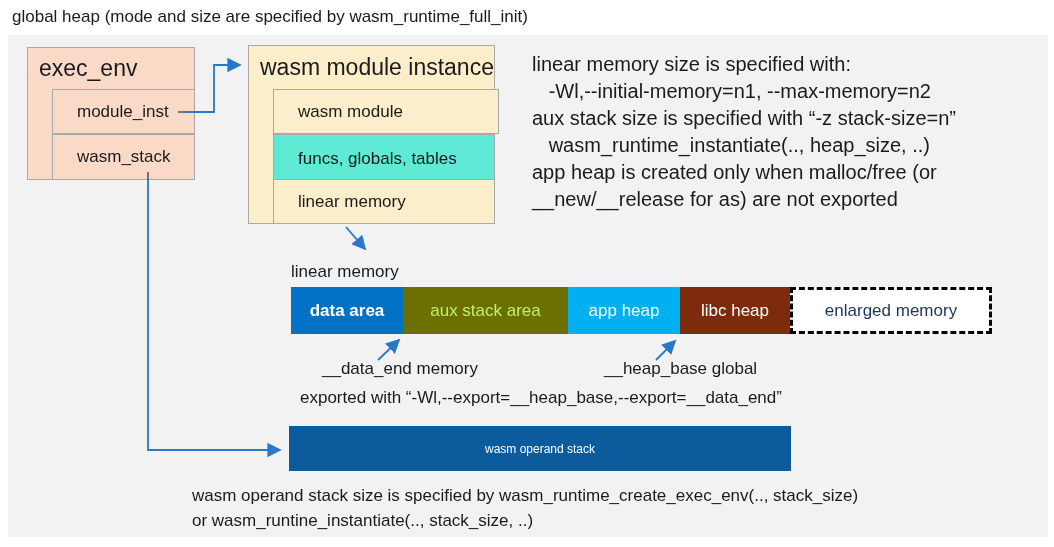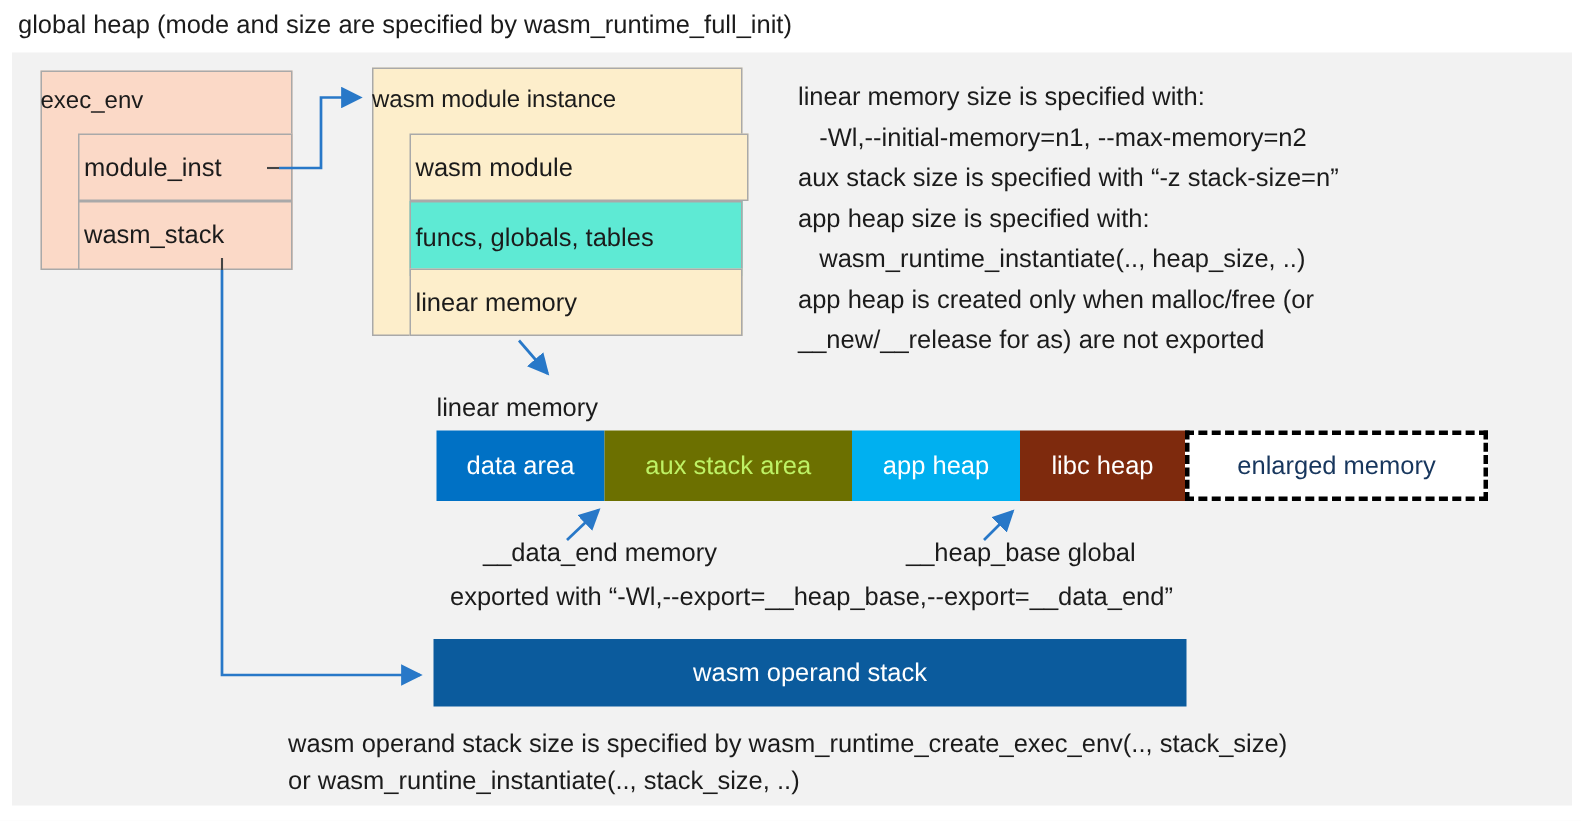--- a/index.html
+++ b/index.html
@@ -3,31 +3,31 @@
 <meta charset="utf-8">
 <style>
   html,body{margin:0;padding:0;background:#ffffff;}
   #canvas{
     position:relative;width:1054px;height:547px;background:#ffffff;
     font-family:"Liberation Sans",sans-serif;color:#1b1b1b;overflow:hidden;
   }
   .lbl{position:absolute;font-size:17px;line-height:20px;color:#1b1b1b;white-space:pre;}
   .panel{position:absolute;left:8px;top:35px;width:1040px;height:502px;background:#f2f2f2;}
   .obox{position:absolute;border:1px solid #a9a9a9;box-sizing:border-box;}
-  .hdr{position:absolute;display:flex;align-items:center;
-       font-size:16px;color:#1b1b1b;box-sizing:border-box;}
+  .hdr{position:absolute;display:flex;align-items:center;padding-left:12px;
+       font-size:23px;color:#1b1b1b;box-sizing:border-box;}
   .rowbox{position:absolute;border:1px solid #a9a9a9;box-sizing:border-box;display:flex;
-          align-items:center;padding-left:3px;font-size:17px;color:#1b1b1b;}
-  .notes{position:absolute;left:532px;top:51px;font-size:17px;line-height:27px;}
+          align-items:center;padding-left:24px;font-size:17px;color:#1b1b1b;}
+  .notes{position:absolute;left:532px;top:51px;font-size:20px;line-height:27px;}
   .notes div{white-space:pre;}
   .seg{position:absolute;top:287px;height:47px;display:flex;align-items:center;
        justify-content:center;font-size:17px;box-sizing:border-box;}
   .seg.dashed{border:3px dashed #000000;background:#ffffff;}
   .opbox{position:absolute;left:289px;top:426px;width:502px;height:45px;display:flex;
-         align-items:center;justify-content:center;font-size:17px;color:#ffffff;}
+         align-items:center;justify-content:center;font-size:12px;color:#ffffff;}
   svg.arrows{position:absolute;left:0;top:0;width:1054px;height:547px;pointer-events:none;}
 </style>
 </head>
 <body>
 
 <div id="canvas">
 
   <div class="lbl" style="left:12px;top:7px;">global heap (mode and size are specified by wasm_runtime_full_init)</div>
 
   <div class="panel" style="background-color: rgb(242, 242, 242);"></div>
@@ -40,29 +40,28 @@
   <div class="obox" style="left: 248px; top: 45px; width: 247px; height: 179px; background-color: rgb(253, 238, 203);"></div>
   <div class="hdr" style="left:248px;top:45px;width:273px;height:44px;">wasm module instance</div>
   <div class="rowbox" style="left: 273px; top: 89px; width: 226px; height: 45px; background-color: rgb(253, 238, 203);">wasm module</div>
   <div class="rowbox" style="left: 273px; top: 134px; width: 222px; height: 50px; background-color: #5eead4;">funcs, globals, tables</div>
   <div class="rowbox" style="left: 273px; top: 179px; width: 222px; height: 45px; background-color: rgb(253, 238, 203);">linear memory</div>
 
   <div class="notes">
     <div>linear memory size is specified with:</div>
     <div>   -Wl,--initial-memory=n1, --max-memory=n2</div>
     <div>aux stack size is specified with “-z stack-size=n”</div>
-    <div>app heap size is specified with:</div>
     <div>   wasm_runtime_instantiate(.., heap_size, ..)</div>
     <div>app heap is created only when malloc/free (or</div>
     <div>__new/__release for as) are not exported</div>
   </div>
 
   <div class="lbl" style="left:291px;top:262px;">linear memory</div>
 
-  <div class="seg" style="left: 291px; width: 112px; background-color: rgb(0, 113, 197); color: rgb(255, 255, 255);">data area</div>
+  <div class="seg" style="left: 291px; width: 112px; background-color: rgb(0, 113, 197); color: rgb(255, 255, 255); font-weight: bold;">data area</div>
   <div class="seg" style="left: 403px; width: 165px; background-color: rgb(108, 112, 0); color: #bef264;">aux stack area</div>
   <div class="seg" style="left: 568px; width: 112px; background-color: rgb(0, 176, 240); color: rgb(255, 255, 255);">app heap</div>
   <div class="seg" style="left: 680px; width: 110px; background-color: rgb(126, 42, 13); color: rgb(255, 255, 255); text-align: right;">libc heap</div>
   <div class="seg dashed" style="left: 790px; width: 202px; background-color: rgb(255, 255, 255); color: rgb(23, 54, 93);">enlarged memory</div>
 
   <div class="lbl" style="left:322px;top:359px;">__data_end memory</div>
   <div class="lbl" style="left:300px;top:388px;">exported with “-Wl,--export=__heap_base,--export=__data_end”</div>
   <div class="lbl" style="left:604px;top:359px;">__heap_base global</div>
 
   <div class="opbox" style="background-color: rgb(11, 91, 157); color: rgb(255, 255, 255);">wasm operand stack</div>

